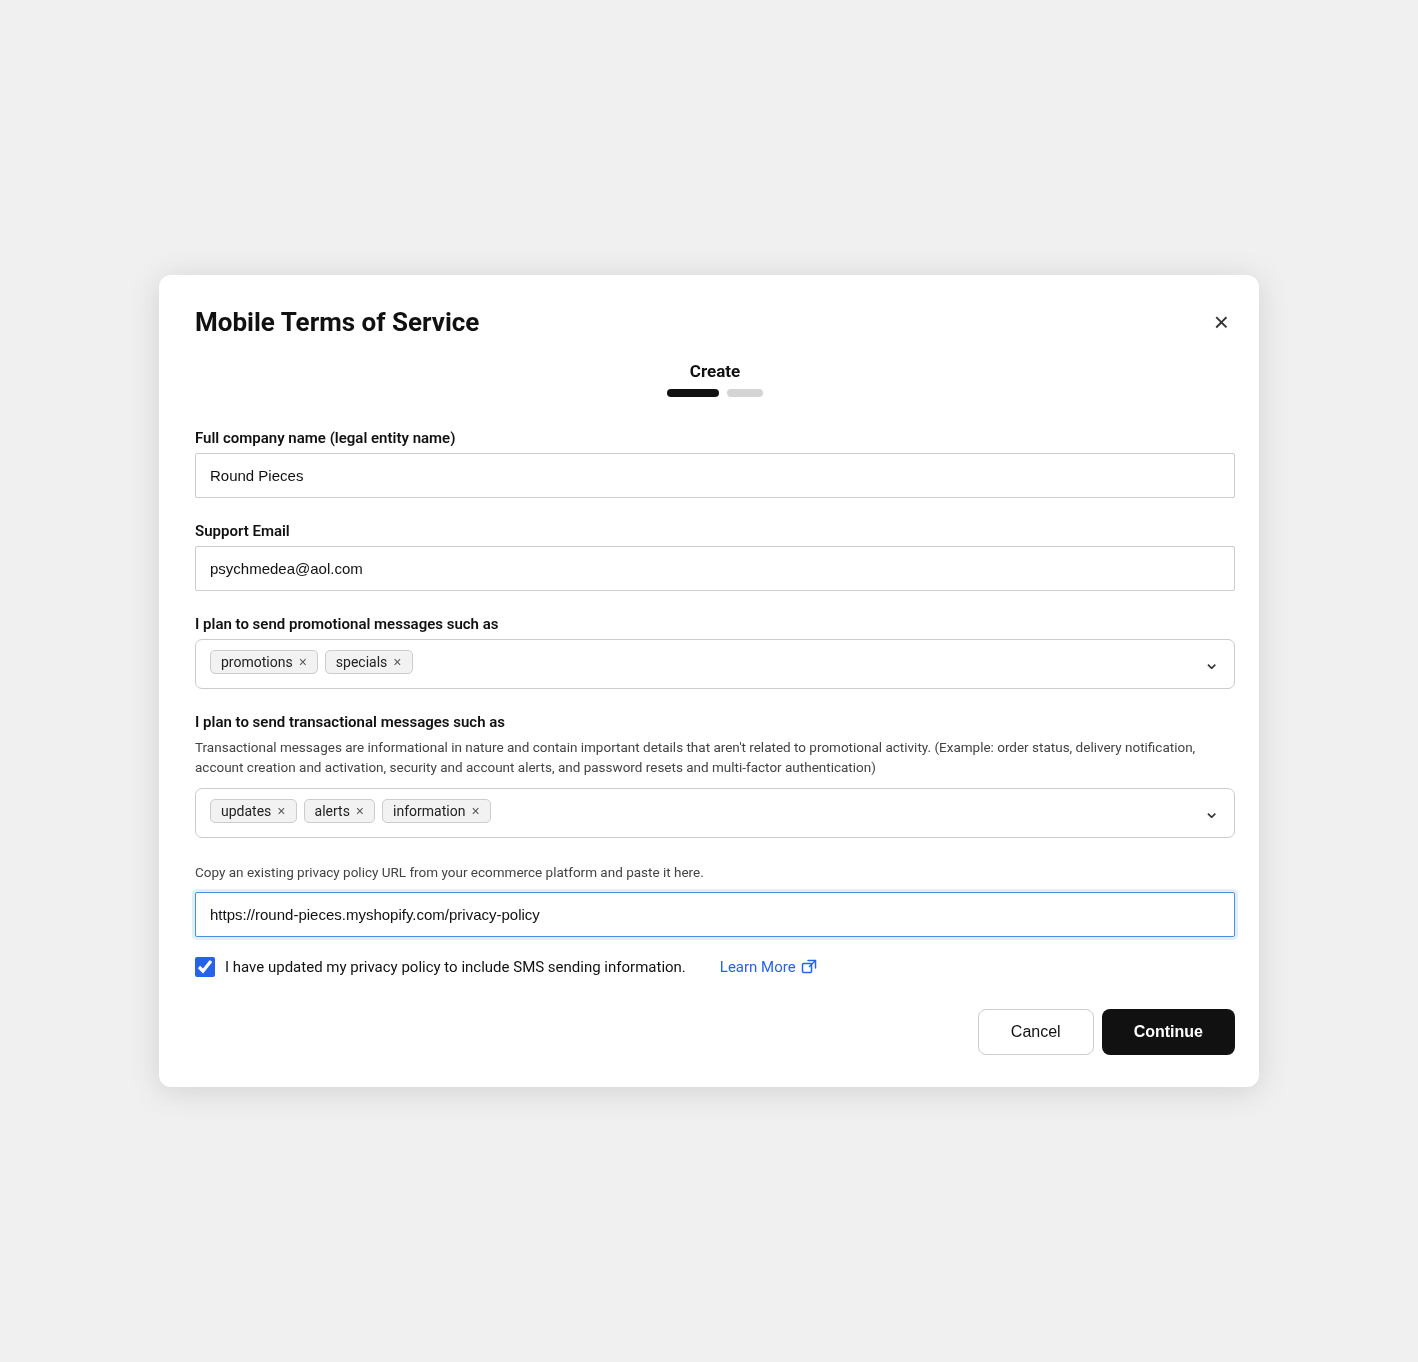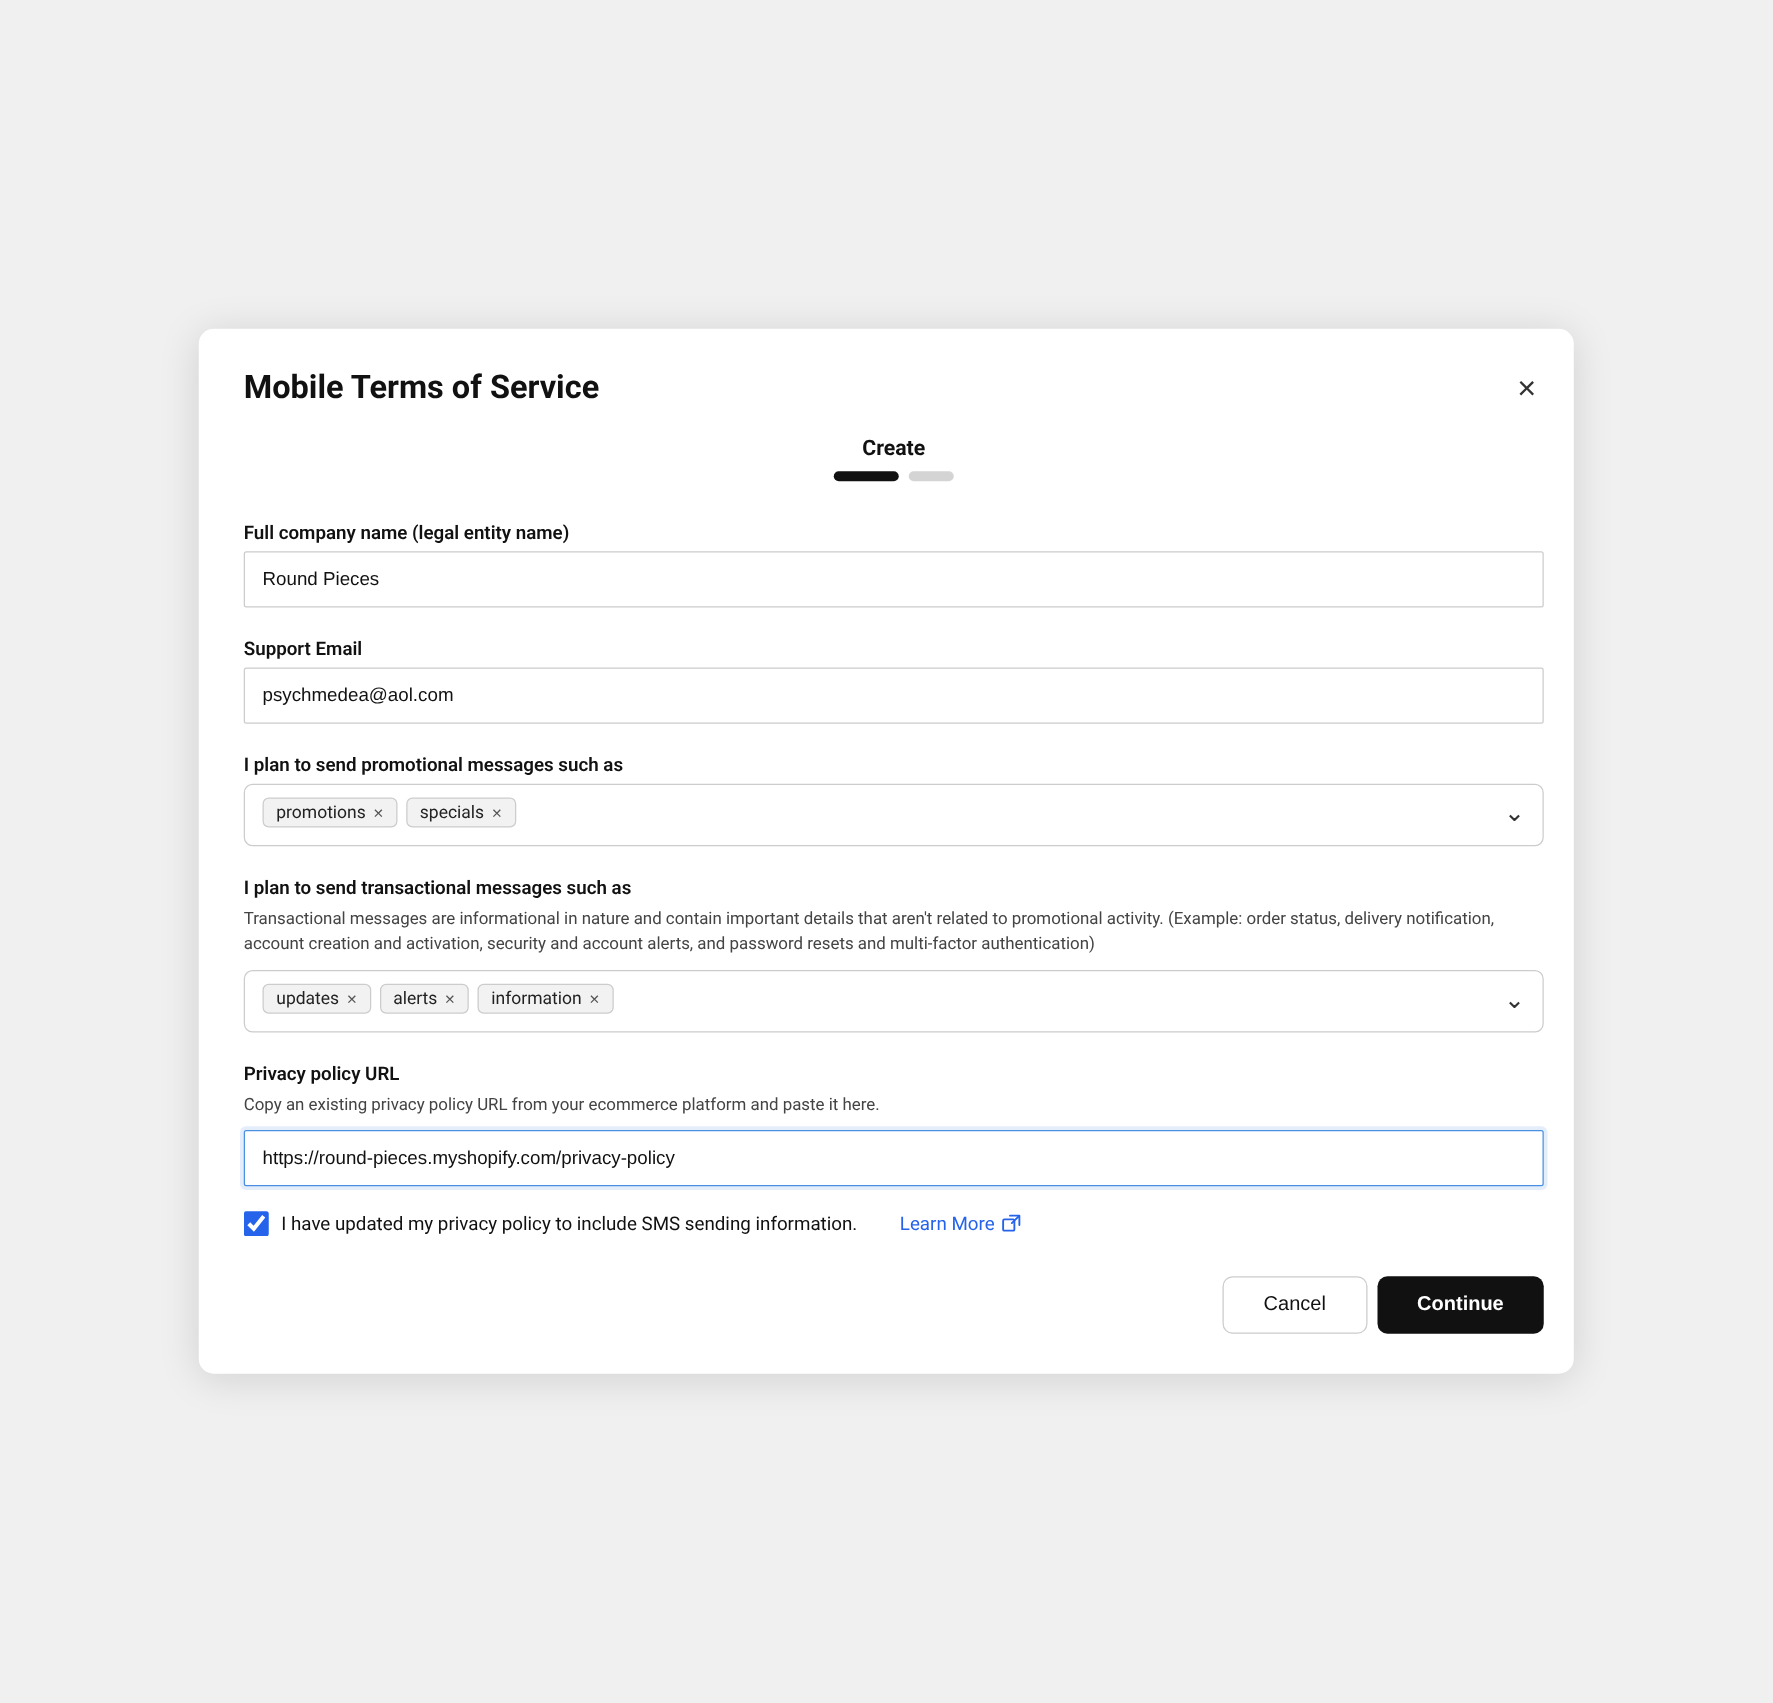--- a/index.html
+++ b/index.html
@@ -295,21 +295,20 @@
       </span>
       <span class="tag">
         <span>information</span>
         <button class="tag-remove">×</button>
       </span>
       <span class="dropdown-chevron">⌄</span>
     </div>
   </div>
 
   <div class="form-section privacy-url-section">
-    <label class="form-label">Privacy policy URL</label>
     <p class="form-description">Copy an existing privacy policy URL from your ecommerce platform and paste it here.</p>
     <input class="form-input form-input-focused" type="url" value="https://round-pieces.myshopify.com/privacy-policy" placeholder="https://" style="">
   </div>
 
   <div class="checkbox-row">
     <div class="checkbox-label-row">
       <input type="checkbox" class="checkbox-input" checked="" style="">
       <span class="checkbox-text">I have updated my privacy policy to include SMS sending information.</span>
     </div>
     <a class="learn-more-link" href="#">

